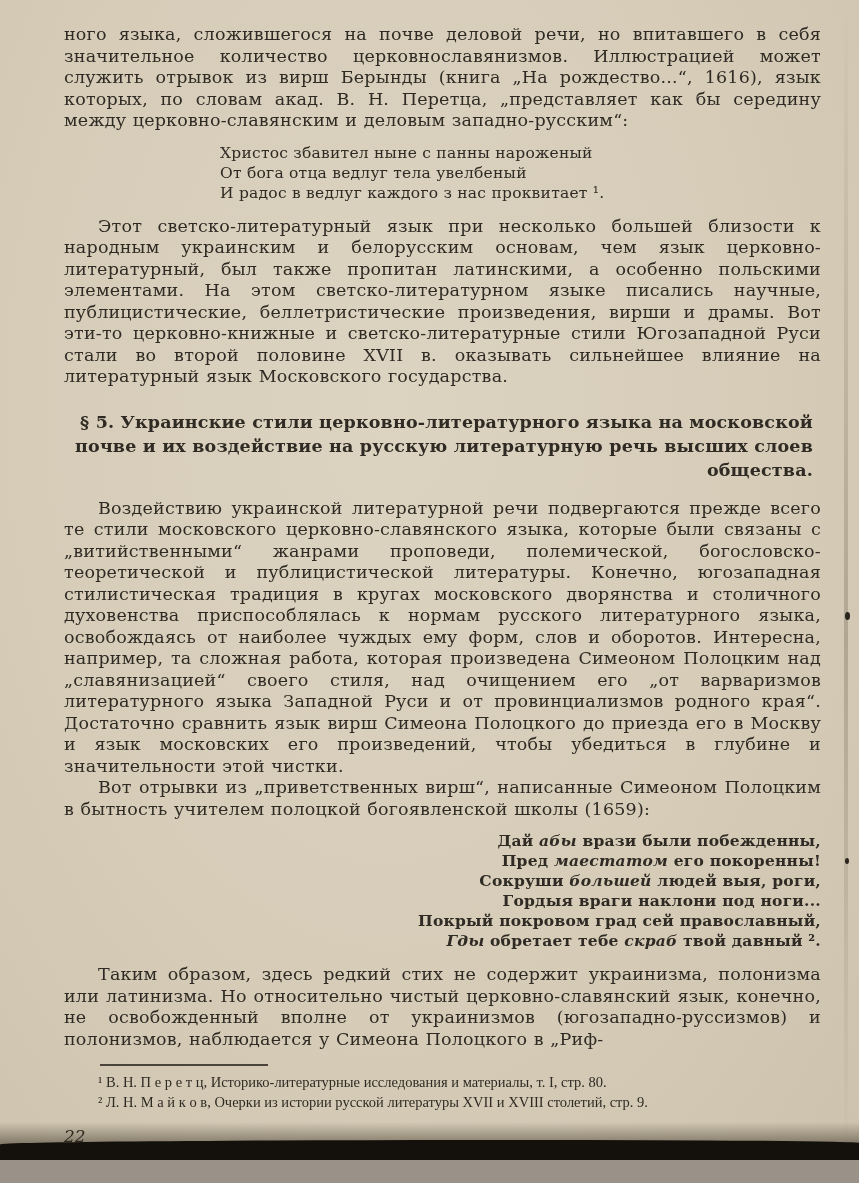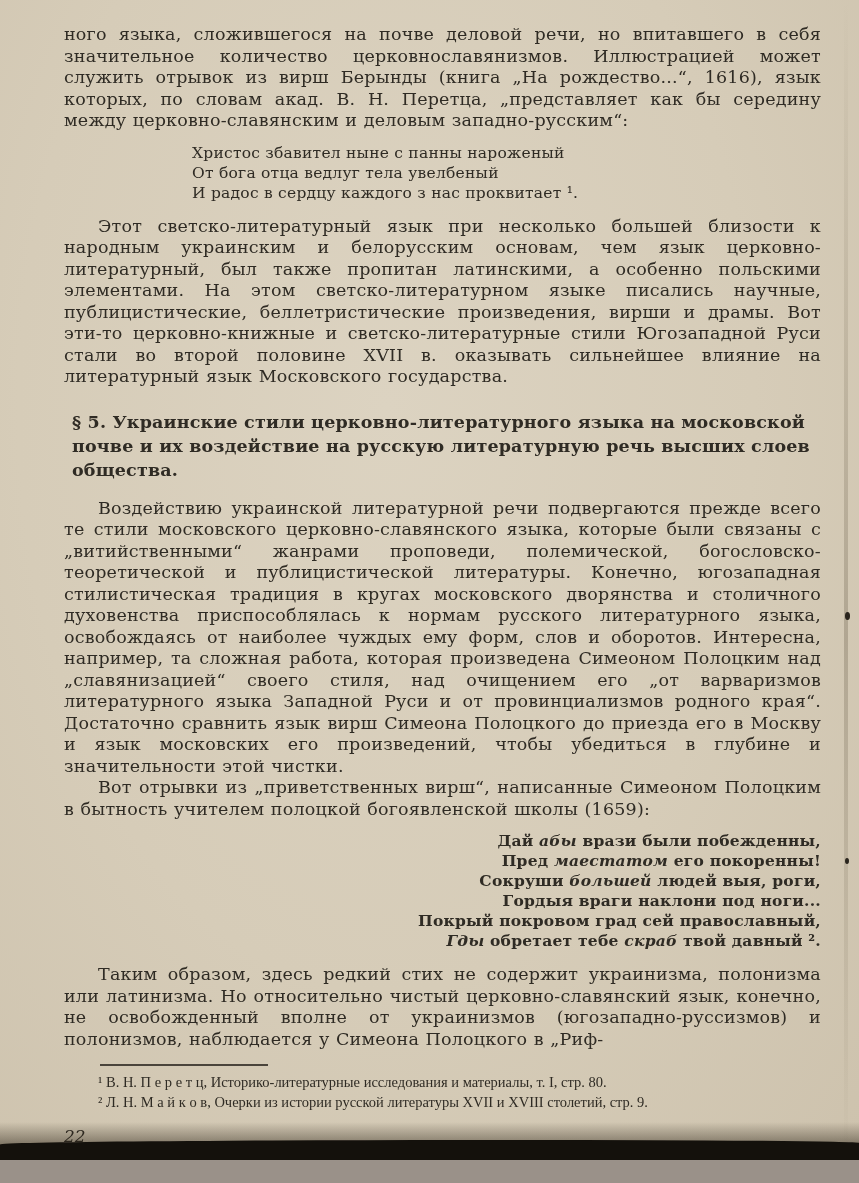--- a/index.html
+++ b/index.html
@@ -30,33 +30,33 @@
     letter-spacing: 0.012em;
     word-spacing: 0.04em;
   }
   .no-indent { text-indent: 0; }
   .verse {
     margin: 11px 0 13px 128px;
     font-size: 15.5px;
     line-height: 20px;
     letter-spacing: 0.015em;
   }
-  .verse .line { white-space: nowrap; }
+  .verse .line { white-space: nowrap; margin-left: 28px; }
   .verse-2 {
     margin-left: 172px;
     font-weight: 700;
     text-align: right;
   }
   .section-heading {
     margin: 22px 0 16px 0;
     padding: 0 8px;
     font-size: 17.5px;
     line-height: 24px;
     font-weight: 700;
-    text-align: left;
+    text-align: right;
     letter-spacing: 0.01em;
   }
   .footnote-rule {
     width: 168px;
     height: 0;
     border-top: 2px solid #4a443b;
     margin: 14px 0 7px 36px;
   }
   .footnotes {
     font-size: 14.5px;
@@ -111,21 +111,21 @@
 <body>
 
 <div class="page">
   <div class="content">
 
     <p class="body-text no-indent">ного языка, сложившегося на почве деловой речи, но впитавшего в себя значительное количество церковнославянизмов. Иллюстрацией может служить отрывок из вирш Берынды (книга „На рождество...“, 1616), язык которых, по словам акад. В. Н. Перетца, „представляет как бы середину между церковно-славянским и деловым западно-русским“:</p>
 
     <div class="verse verse-1">
         <div class="line">Христос збавител ныне с панны нароженый</div>
         <div class="line">От бога отца ведлуг тела увелбеный</div>
-        <div class="line">И радос в сердцу каждого з нас проквитает ¹.</div>
+        <div class="line">И радос в ведлуг каждого з нас проквитает ¹.</div>
       </div>
 
     <p class="body-text">Этот светско-литературный язык при несколько большей близости к народным украинским и белорусским основам, чем язык церковно-литературный, был также пропитан латинскими, а особенно польскими элементами. На этом светско-литературном языке писались научные, публицистические, беллетристические произведения, вирши и драмы. Вот эти-то церковно-книжные и светско-литературные стили Югозападной Руси стали во второй половине XVII в. оказывать сильнейшее влияние на литературный язык Московского государства.</p>
 
     <h2 class="section-heading">§ 5. Украинские стили церковно-литературного языка на московской почве и их воздействие на русскую литературную речь высших слоев общества.</h2>
 
     <p class="body-text">Воздействию украинской литературной речи подвергаются прежде всего те стили московского церковно-славянского языка, которые были связаны с „витийственными“ жанрами проповеди, полемической, богословско-теоретической и публицистической литературы. Конечно, югозападная стилистическая традиция в кругах московского дворянства и столичного духовенства приспособлялась к нормам русского литературного языка, освобождаясь от наиболее чуждых ему форм, слов и оборотов. Интересна, например, та сложная работа, которая произведена Симеоном Полоцким над „славянизацией“ своего стиля, над очищением его „от варваризмов литературного языка Западной Руси и от провинциализмов родного края“. Достаточно сравнить язык вирш Симеона Полоцкого до приезда его в Москву и язык московских его произведений, чтобы убедиться в глубине и значительности этой чистки.</p>
 
     <p class="body-text">Вот отрывки из „приветственных вирш“, написанные Симеоном Полоцким в бытность учителем полоцкой богоявленской школы (1659):</p>
 

